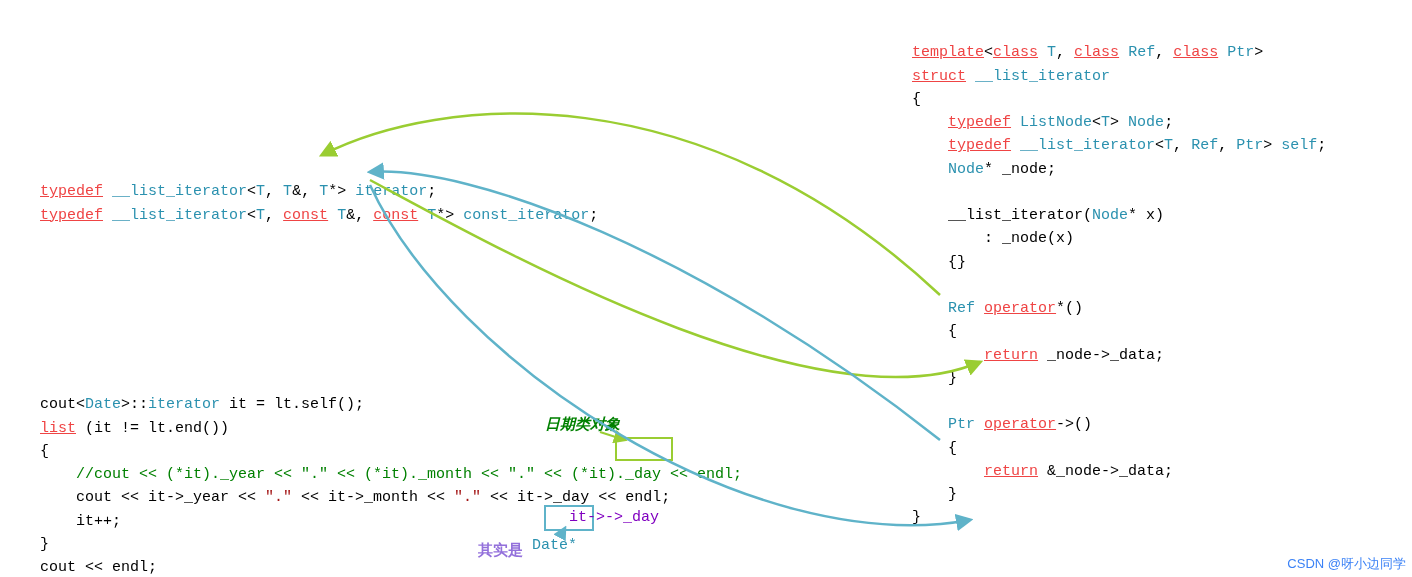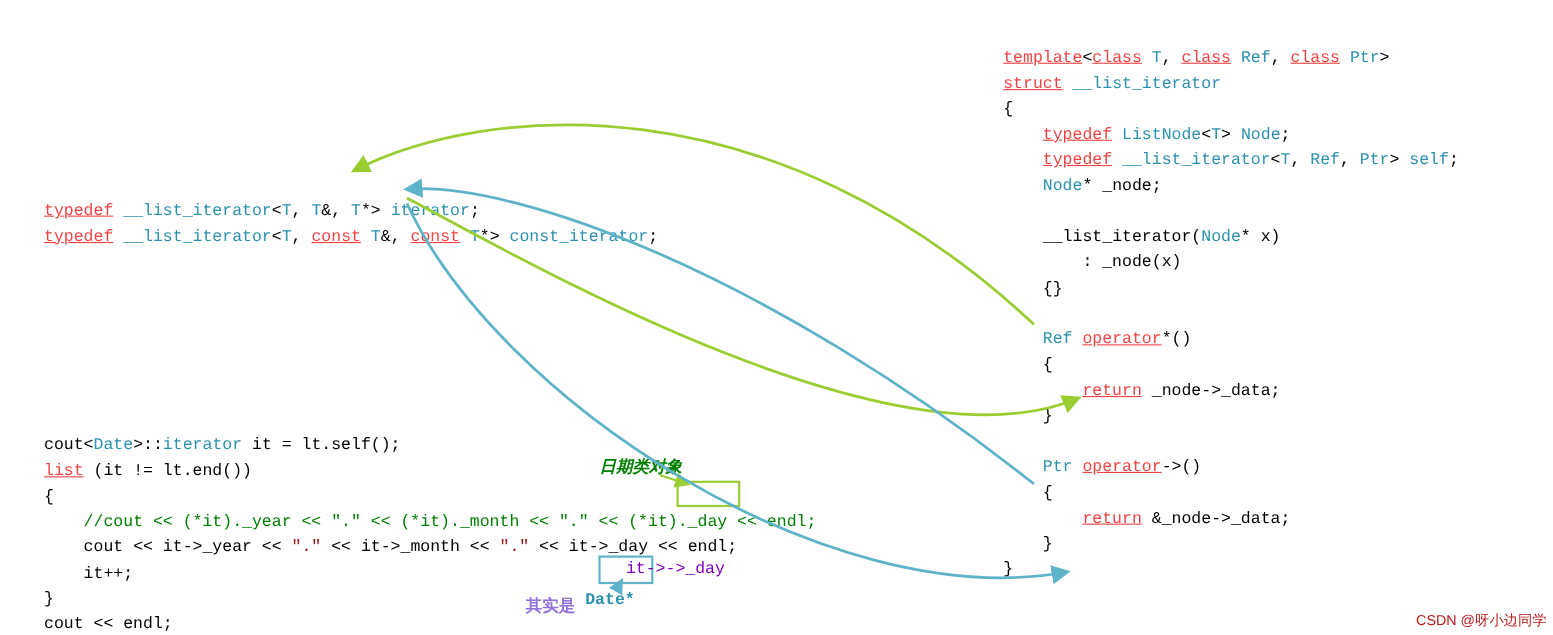--- a/index.html
+++ b/index.html
@@ -16,21 +16,21 @@
   .code-block { position: absolute; white-space: pre; line-height: 1.55; }
   .kw-blue { color: #ef4444; text-decoration: underline; }
   .kw-teal { color: #2b91af; }
   .plain   { color: #000000; }
   .comment { color: #008000; }
   .string  { color: #a31515; }
   .purple  { color: #8000c0; }
   .annot-green { color: #008000; font-weight: bold; }
   .annot-purple { color: #9370db; font-weight: bold; }
   .annot-teal { color: #2b91af; font-weight: bold; }
-  .watermark { position: absolute; right: 6px; bottom: 4px; color: #b91c1c; font-size: 13px; font-family: sans-serif; text-align: center; }
+  .watermark { position: absolute; right: 6px; bottom: 4px; color: #3b82f6; font-size: 13px; font-family: sans-serif; text-align: center; }
   .box-green { position: absolute; border: 2px solid #9acd32; }
   .box-teal  { position: absolute; border: 2px solid #5fb3c9; }
   svg { position: absolute; top: 0; left: 0; pointer-events: none; }
 </style>
 </head>
 <body>
 
 <div class="code-block" style="left:40px; top:157px;">
 <span class="kw-blue">typedef</span><span class="plain"> </span><span class="kw-teal">__list_iterator</span><span class="plain">&lt;</span><span class="kw-teal">T</span><span class="plain">, </span><span class="kw-teal">T</span><span class="plain">&amp;, </span><span class="kw-teal">T</span><span class="plain">*&gt; </span><span class="kw-teal">iterator</span><span class="plain">;</span>
 <span class="kw-blue">typedef</span><span class="plain"> </span><span class="kw-teal">__list_iterator</span><span class="plain">&lt;</span><span class="kw-teal">T</span><span class="plain">, </span><span class="kw-blue">const</span><span> </span><span class="kw-teal">T</span><span class="plain">&amp;, </span><span class="kw-blue">const</span><span> </span><span class="kw-teal">T</span><span class="plain">*&gt; </span><span class="kw-teal">const_iterator</span><span class="plain">;</span>
@@ -71,21 +71,21 @@
 <span class="plain">}</span>
 </div>
 
 <div class="box-green" style="left:615px; top:437px; width:54px; height:20px;"></div>
 
 <div class="box-teal" style="left:544px; top:505px; width:46px; height:22px;"></div>
 
 <div class="code-block annot-green" style="left:545px; top:414px;font-style:italic;">日期类对象</div>
 <div class="code-block annot-purple" style="left:478px; top:506px;margin-top:34px;">其实是</div>
 <div class="code-block" style="left:549px; top:506px;margin-left:20px;"><span class="purple">it-&gt;</span><span class="purple">-&gt;_day</span></div>
-<div class="code-block annot-teal" style="left:532px; top:534px; font-weight:bold;">Date*</div>
+<div class="code-block annot-teal" style="left:532px; top:534px; font-weight:normal;">Date*</div>
 
 <svg width="1412" height="577">
   <defs>
     <marker id="arrow-green" viewBox="0 0 10 10" refX="8" refY="5" markerWidth="7" markerHeight="7" orient="auto-start-reverse">
       <path d="M 0 0 L 10 5 L 0 10 z" fill="#9acd32"></path>
     </marker>
     <marker id="arrow-teal" viewBox="0 0 10 10" refX="8" refY="5" markerWidth="7" markerHeight="7" orient="auto-start-reverse">
       <path d="M 0 0 L 10 5 L 0 10 z" fill="#5fb3c9"></path>
     </marker>
   </defs>

